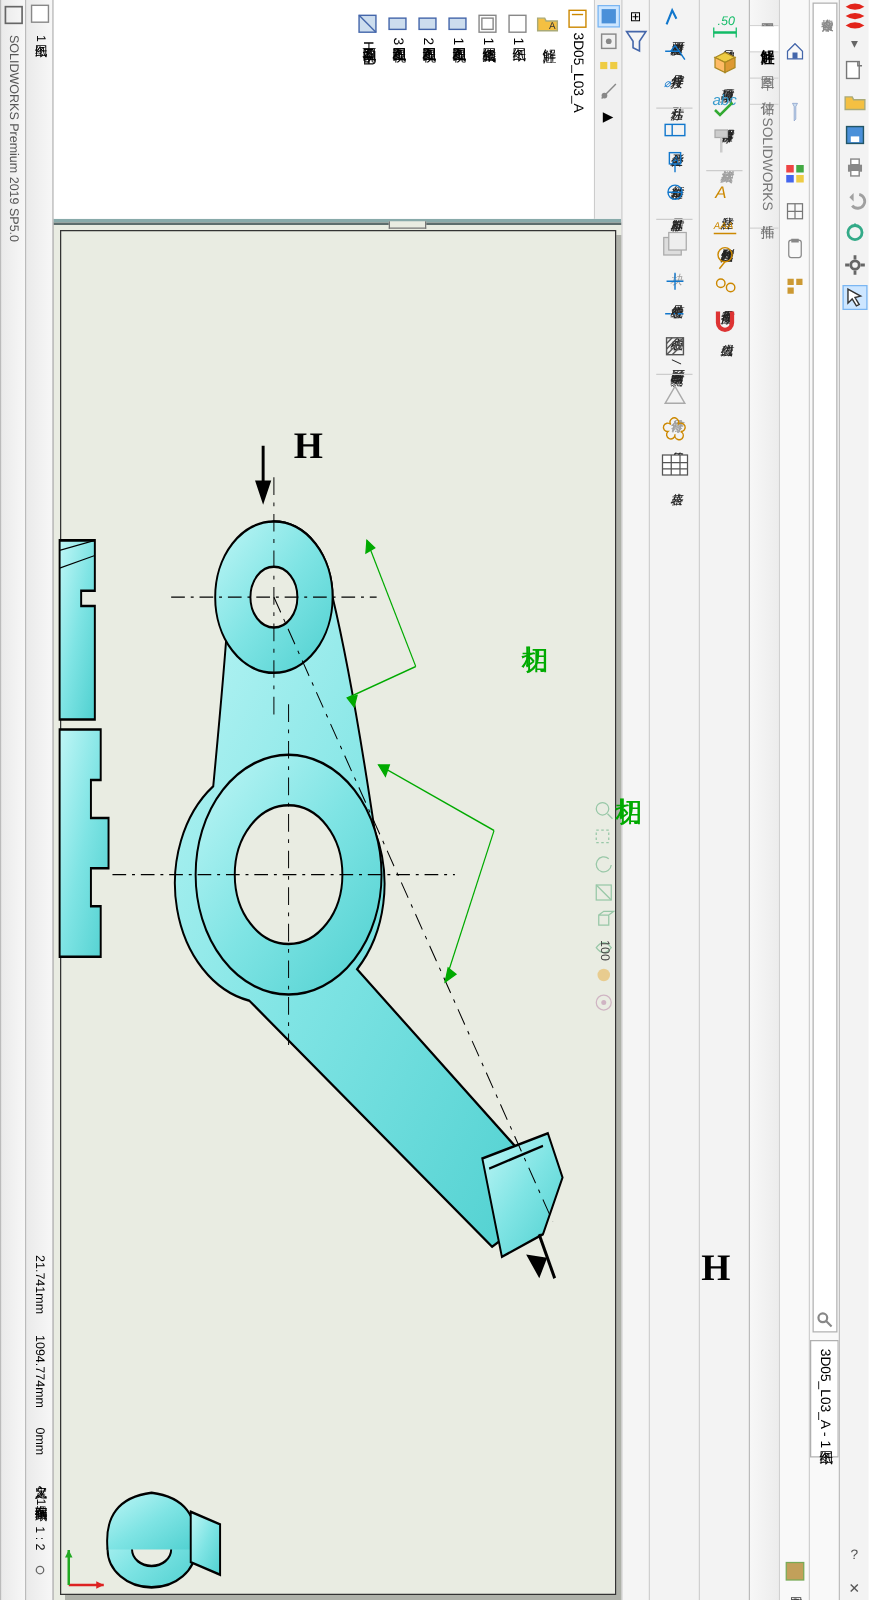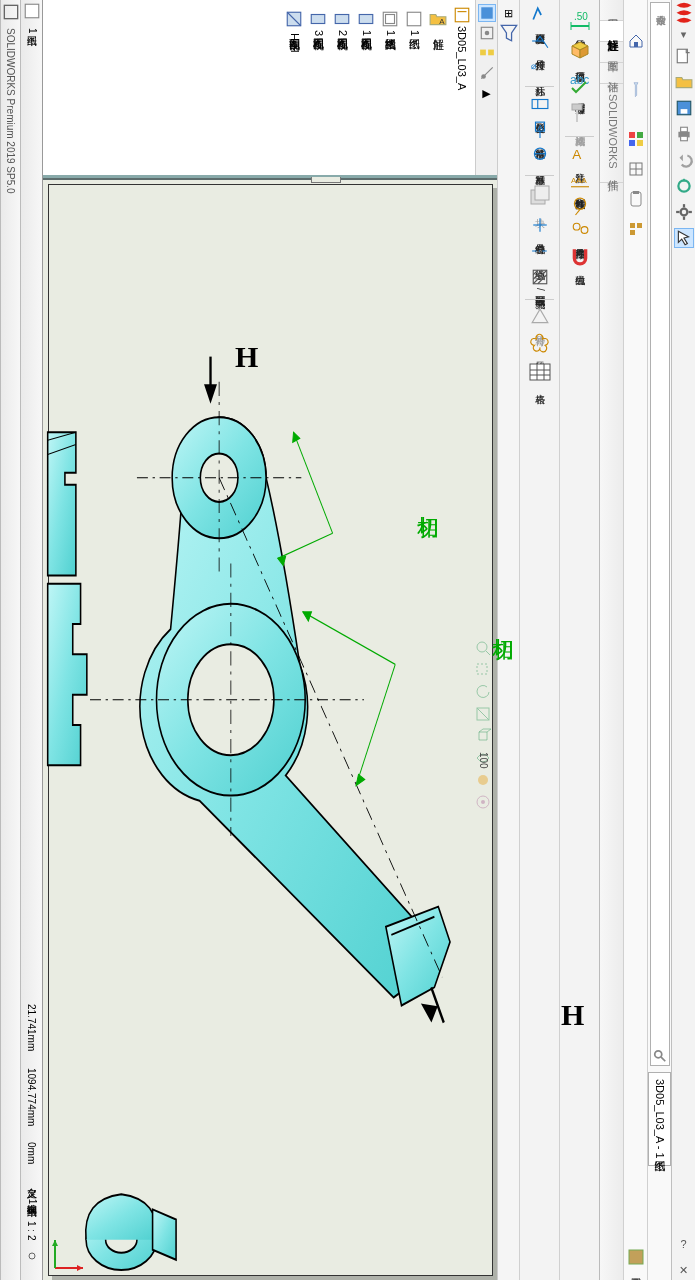--- a/index.html
+++ b/index.html
@@ -31,21 +31,21 @@
 
   
   .strip-taskpane{width:24px;height:100%;border-left:1px solid #d0d0d0;display:flex;flex-direction:column;align-items:center;gap:8px;padding-top:30px;background:#f9f9f9;}
   .tp-tab{width:20px;height:22px;display:flex;align-items:center;justify-content:center;cursor:pointer;}
   .tp-tab.func{height:60px;}
   .tp-tab svg{width:16px;height:16px;}
   .tp-bottom{margin-top:auto;display:flex;flex-direction:column;align-items:center;gap:4px;padding-bottom:10px;}
   .tp-bottom .lbl{writing-mode:vertical-rl;font-size:10px;color:#444;}
 
   
-  .ribbon{width:40px;height:100%;border-left:1px solid #d0d0d0;background:#f3f3f3;display:flex;flex-direction:column;}
+  .ribbon{width:40px;height:100%;border-left:1px solid #d0d0d0;background:#f3f3f3;display:flex;flex-direction:column;font-style:italic;}
   .ribbon .body{flex:1;display:flex;flex-direction:column;align-items:center;gap:6px;padding:6px 1px;overflow:hidden;}
   .ribbon .cell{width:36px;display:flex;flex-direction:column;align-items:center;gap:2px;cursor:pointer;}
   .ribbon .cell .lbl{writing-mode:vertical-rl;font-size:10px;line-height:1.05;color:#222;text-align:center;}
   .ribbon .cell .lbl.gray{color:#a0a0a0;}
   .ribbon .sep{width:80%;height:1px;background:#ccc;margin:2px 0;}
   .ribbon .glyph{width:24px;height:24px;display:flex;align-items:center;justify-content:center;}
   .ribbon .glyph.sm{width:18px;height:18px;}
 
   .ribbon-tabs{width:24px;height:100%;border-left:1px solid #bbb;background:linear-gradient(to right,#f7f7f7,#ececec);display:flex;flex-direction:column;}
   .ribbon-tabs .t{writing-mode:vertical-rl;padding:10px 3px;font-size:11px;color:#777;border-bottom:1px solid #d4d4d4;cursor:pointer;text-align:center;}

